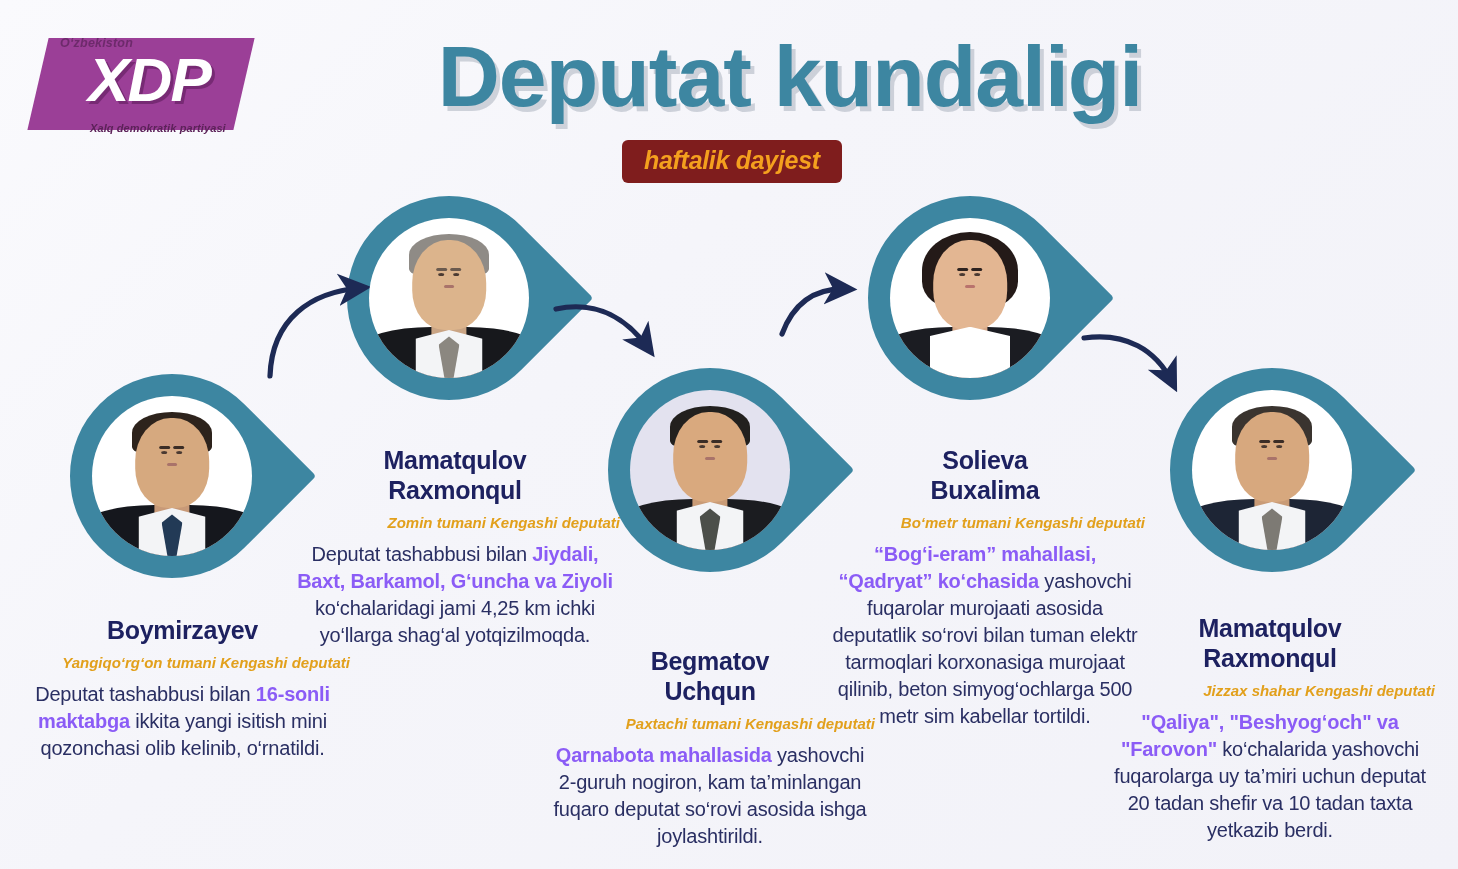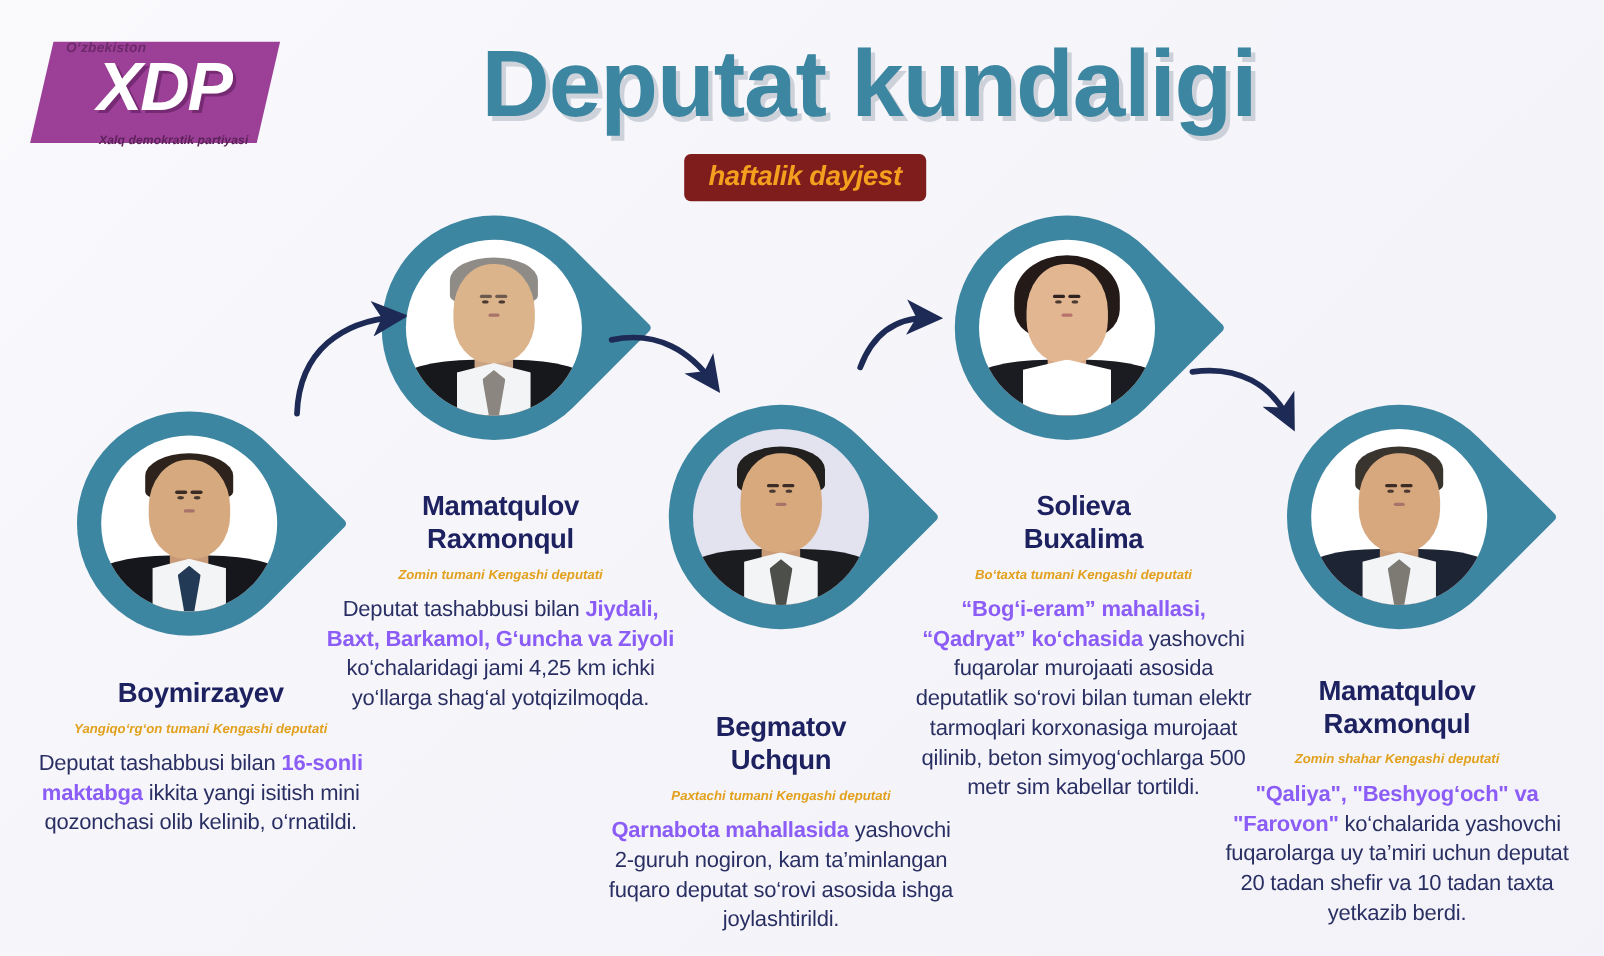--- a/index.html
+++ b/index.html
@@ -233,25 +233,26 @@
   }
   .card-name {
     font-size: 25px;
     font-weight: bold;
     color: #1d2160;
     line-height: 30px;
     letter-spacing: -.3px;
   }
   .card-role {
     margin-top: 9px;
-    font-size: 12px;
+    font-size: 15px;
     font-weight: bold;
     font-style: italic;
     color: #e2a01c;
     line-height: 17px;
+    text-align: right;
   }
   .card-body {
     margin-top: 10px;
     font-size: 20px;
     color: #2a2f63;
     line-height: 27px;
     letter-spacing: -.2px;
   }
   .card-body b { font-weight: bold; color: #8b5cf6; }
 
@@ -393,21 +394,21 @@
         </div>
         <div class="p-shirt" style="background:#ffffff; width:50%; height:32%;"></div>
       </div>
     </div>
   </div>
   <div class="card" style="left:825px; top:445px; width:320px;">
     <div class="card-name">
       <div>Solieva</div>
       <div>Buxalima</div>
     </div>
-    <div class="card-role">Bo‘taxta tumani Kengashi deputati</div>
+    <div class="card-role">Bo‘metr tumani Kengashi deputati</div>
     <div class="card-body"><b>“Bog‘i-eram” mahallasi, “Qadryat” ko‘chasida</b> yashovchi fuqarolar murojaati asosida deputatlik so‘rovi bilan tuman elektr tarmoqlari korxonasiga murojaat qilinib, beton simyog‘ochlarga 500 metr sim kabellar tortildi.</div>
   </div>
 
   <div class="pin" style="left:1170px; top:368px;">
     <div class="pin-body"></div>
     <div class="pin-inner">
       <div class="portrait">
         <div class="p-suit" style="background:#1d2535;"></div>
         <div class="p-neck" style="background:#c99b76;"></div>
         <div class="p-hair" style="background:#3a342f;"></div>
@@ -421,17 +422,17 @@
         <div class="p-shirt"></div>
         <div class="p-tie" style="background:#7d7a74;"></div>
       </div>
     </div>
   </div>
   <div class="card" style="left:1105px; top:613px; width:330px;">
     <div class="card-name">
       <div>Mamatqulov</div>
       <div>Raxmonqul</div>
     </div>
-    <div class="card-role">Zomin shahar  Kengashi deputati</div>
+    <div class="card-role">Jizzax shahar  Kengashi deputati</div>
     <div class="card-body"><b>"Qaliya", "Beshyog‘och" va "Farovon"</b> ko‘chalarida yashovchi fuqarolarga uy ta’miri uchun deputat 20 tadan shefir va 10 tadan taxta yetkazib berdi.</div>
   </div>
 
 </div>
 
 </body></html>

